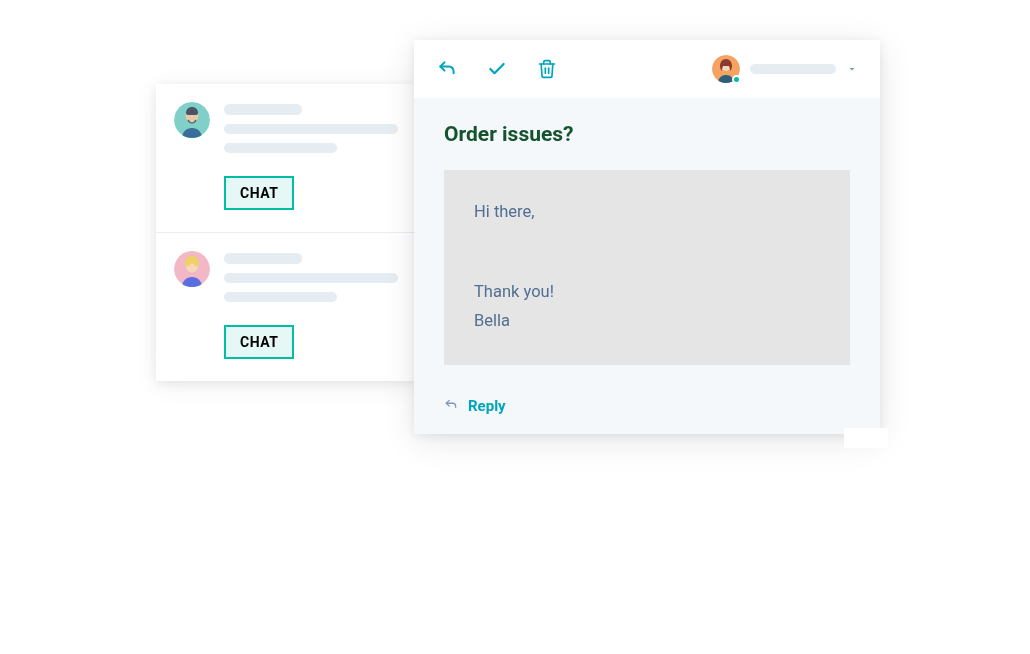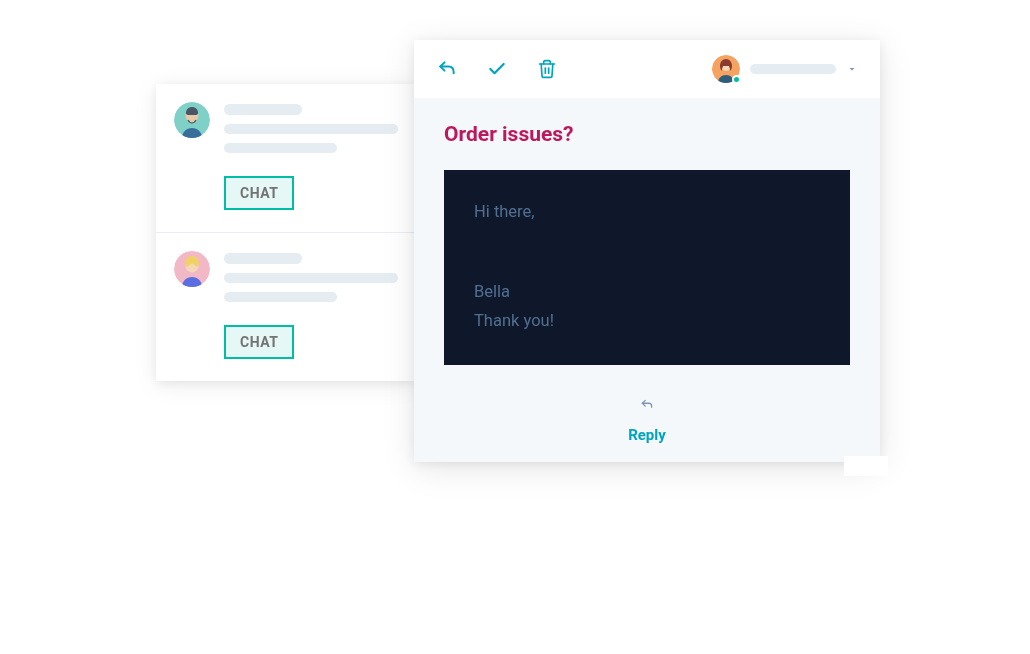--- a/index.html
+++ b/index.html
@@ -78,21 +78,21 @@
       display: inline-block;
       padding: 7px 14px;
       font-size: 14px;
       font-weight: 700;
       letter-spacing: 0.5px;
       margin-left: 50px;
       border: 2px solid;
       background: #ffffff;
     }
     .channel-badge.chat {
-      color: #737373;
+      color: #000000;
       border-color: #00bda5;
       background: #e5f8f6;
       text-align: center;
     }
     .channel-badge.email {
       color: #6a78d1;
       border-color: #6a78d1;
       background: #f0f1fa;
     }
     
@@ -160,44 +160,42 @@
     }
     .chevron-down {
       color: #7c98b6;
     }
     .msg-body {
       padding: 24px 30px 18px 30px;
     }
     .msg-subject {
       font-size: 21px;
       font-weight: 700;
-      color: #be185d;
+      color: #14532d;
       margin-bottom: 24px;
     }
     .msg-card {
-      background: #0f172a;
+      background: #e5e5e5;
       padding: 28px 30px 30px 30px;
     }
     .msg-text {
       color: #516f90;
       font-size: 16.5px;
       line-height: 1.72;
     }
     .msg-text p {
       margin: 0;
     }
     .msg-text .gap {
       height: 26px;
     }
     .reply-bar {
       padding: 14px 30px 18px 30px;
       display: flex;
-      align-items: center;
       gap: 10px;
-      flex-direction: column;
     }
     .reply-arrow {
       color: #7c98b6;
     }
     .reply-label {
       color: #00a4bd;
       font-weight: 700;
       font-size: 15px;
     }
     
@@ -302,22 +300,22 @@
       </div>
     </div>
 
     <div class="msg-body">
       <div class="msg-subject">Order issues?</div>
       <div class="msg-card">
         <div class="msg-text">
           <p>Hi there,</p>
           <div class="gap"></div>
           <div class="gap"></div>
+          <p>Thank you!</p>
           <p>Bella</p>
-          <p>Thank you!</p>
         </div>
       </div>
     </div>
 
     <div class="reply-bar">
       <span class="reply-arrow">
         <svg width="14" height="14" viewBox="0 0 24 24" fill="none" stroke="currentColor" stroke-width="2.2" stroke-linecap="round" stroke-linejoin="round">
             <path d="M9 14L4 9l5-5"></path>
             <path d="M4 9h11c3 0 5 2 5 5v2"></path>
           </svg>

